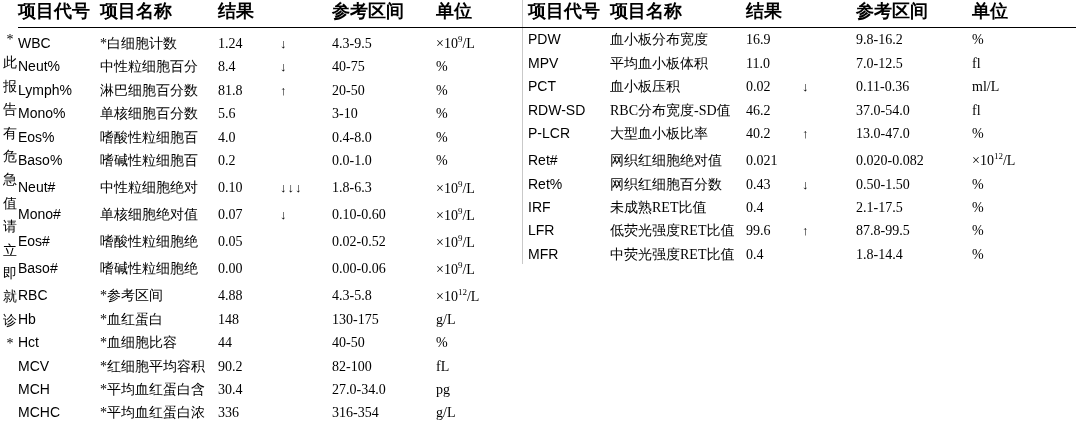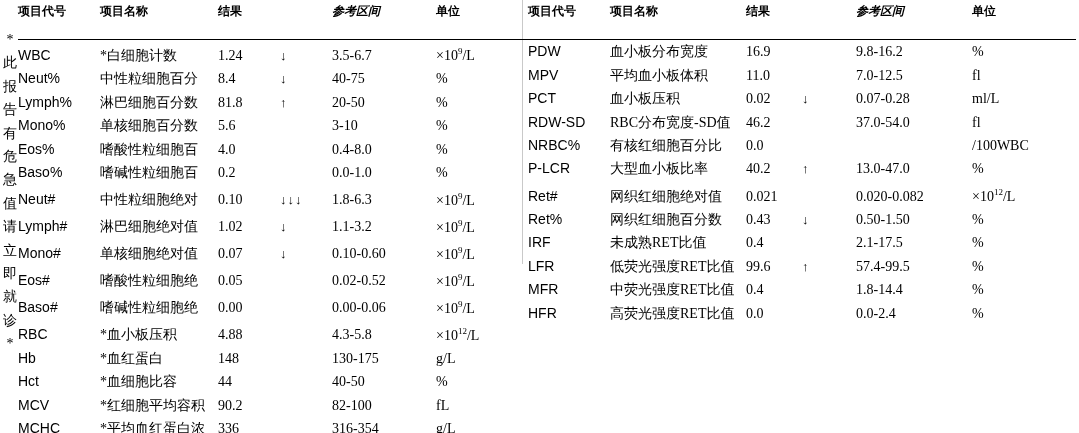--- a/index.html
+++ b/index.html
@@ -51,41 +51,41 @@
     text-align: left;
     vertical-align: baseline;
     white-space: nowrap;
     overflow: visible;
     font-weight: normal;
     height: 23.4px;
     line-height: 23.4px;
   }
   table.rep thead th {
     font-weight: bold;
-    font-size: 12px;
+    font-size: 18px;
     border-bottom: 1.3px solid #000;
-    padding-bottom: 16px;
+    padding-bottom: 4px;
   }
   .c-code  { width: 82px; }
   .c-name  { width: 118px; }
   .c-res   { width: 62px; }
   .c-flag  { width: 52px; text-align: left; }
   .c-ref   { width: 104px; }
   .c-unit  { width: 92px; font-family: Liberation Serif, serif; }
 
   .right .c-code  { width: 82px; }
   .right .c-name  { width: 136px; }
   .right .c-res   { width: 56px; }
   .right .c-flag  { width: 54px; }
   .right .c-ref   { width: 116px; }
   .right .c-unit  { width: 104px; }
 
   .hdr-code, .hdr-name, .hdr-res, .hdr-ref, .hdr-unit { font-weight: bold; }
   thead .c-res { text-align: left; padding-left: 6px; }
-  thead .c-ref { text-align: left; font-style: italic; }
+  thead .c-ref { text-align: left; }
 
   td.c-code { font-family: Liberation Sans, sans-serif; }
   td.c-flag { letter-spacing: 1px; font-size: 13px; }
   td.c-res  { padding-left: 0px; }
 
   .divider {
     position: absolute;
     left: 522px;
     top: 0;
     width: 1px;
@@ -128,21 +128,21 @@
           <th class="c-ref hdr-ref">参考区间</th>
           <th class="c-unit hdr-unit">单位</th>
         </tr>
       </thead>
       <tbody id="left-body">
           <tr>
             <td class="c-code">WBC</td>
             <td class="c-name">*白细胞计数</td>
             <td class="c-res">1.24</td>
             <td class="c-flag">↓</td>
-            <td class="c-ref">3.5-6.7</td>
+            <td class="c-ref">4.3-9.5</td>
             <td class="c-unit">×10<sup style="font-size:9px">9</sup>/L</td>
           </tr>
           <tr>
             <td class="c-code">Neut%</td>
             <td class="c-name">中性粒细胞百分</td>
             <td class="c-res">8.4</td>
             <td class="c-flag">↓</td>
             <td class="c-ref">40-75</td>
             <td class="c-unit">%</td>
           </tr>
@@ -180,28 +180,20 @@
           </tr>
           <tr>
             <td class="c-code">Neut#</td>
             <td class="c-name">中性粒细胞绝对</td>
             <td class="c-res">0.10</td>
             <td class="c-flag">↓↓↓</td>
             <td class="c-ref">1.8-6.3</td>
             <td class="c-unit">×10<sup style="font-size:9px">9</sup>/L</td>
           </tr>
           <tr>
-            <td class="c-code">Lymph#</td>
-            <td class="c-name">淋巴细胞绝对值</td>
-            <td class="c-res">1.02</td>
-            <td class="c-flag">↓</td>
-            <td class="c-ref">1.1-3.2</td>
-            <td class="c-unit">×10<sup style="font-size:9px">9</sup>/L</td>
-          </tr>
-          <tr>
             <td class="c-code">Mono#</td>
             <td class="c-name">单核细胞绝对值</td>
             <td class="c-res">0.07</td>
             <td class="c-flag">↓</td>
             <td class="c-ref">0.10-0.60</td>
             <td class="c-unit">×10<sup style="font-size:9px">9</sup>/L</td>
           </tr>
           <tr>
             <td class="c-code">Eos#</td>
             <td class="c-name">嗜酸性粒细胞绝</td>
@@ -213,21 +205,21 @@
           <tr>
             <td class="c-code">Baso#</td>
             <td class="c-name">嗜碱性粒细胞绝</td>
             <td class="c-res">0.00</td>
             <td class="c-flag"></td>
             <td class="c-ref">0.00-0.06</td>
             <td class="c-unit">×10<sup style="font-size:9px">9</sup>/L</td>
           </tr>
           <tr>
             <td class="c-code">RBC</td>
-            <td class="c-name">*血小板压积</td>
+            <td class="c-name">*参考区间</td>
             <td class="c-res">4.88</td>
             <td class="c-flag"></td>
             <td class="c-ref">4.3-5.8</td>
             <td class="c-unit">×10<sup style="font-size:9px">12</sup>/L</td>
           </tr>
           <tr>
             <td class="c-code">Hb</td>
             <td class="c-name">*血红蛋白</td>
             <td class="c-res">148</td>
             <td class="c-flag"></td>
@@ -242,20 +234,28 @@
             <td class="c-ref">40-50</td>
             <td class="c-unit">%</td>
           </tr>
           <tr>
             <td class="c-code">MCV</td>
             <td class="c-name">*红细胞平均容积</td>
             <td class="c-res">90.2</td>
             <td class="c-flag"></td>
             <td class="c-ref">82-100</td>
             <td class="c-unit">fL</td>
+          </tr>
+          <tr>
+            <td class="c-code">MCH</td>
+            <td class="c-name">*平均血红蛋白含</td>
+            <td class="c-res">30.4</td>
+            <td class="c-flag"></td>
+            <td class="c-ref">27.0-34.0</td>
+            <td class="c-unit">pg</td>
           </tr>
           <tr>
             <td class="c-code">MCHC</td>
             <td class="c-name">*平均血红蛋白浓</td>
             <td class="c-res">336</td>
             <td class="c-flag"></td>
             <td class="c-ref">316-354</td>
             <td class="c-unit">g/L</td>
           </tr>
         </tbody>
@@ -289,38 +289,30 @@
             <td class="c-res">11.0</td>
             <td class="c-flag"></td>
             <td class="c-ref">7.0-12.5</td>
             <td class="c-unit">fl</td>
           </tr>
           <tr>
             <td class="c-code">PCT</td>
             <td class="c-name">血小板压积</td>
             <td class="c-res">0.02</td>
             <td class="c-flag">↓</td>
-            <td class="c-ref">0.07-0.28</td>
+            <td class="c-ref">0.11-0.36</td>
             <td class="c-unit">ml/L</td>
           </tr>
           <tr>
             <td class="c-code">RDW-SD</td>
             <td class="c-name">RBC分布宽度-SD值</td>
             <td class="c-res">46.2</td>
             <td class="c-flag"></td>
             <td class="c-ref">37.0-54.0</td>
             <td class="c-unit">fl</td>
-          </tr>
-          <tr>
-            <td class="c-code">NRBC%</td>
-            <td class="c-name">有核红细胞百分比</td>
-            <td class="c-res">0.0</td>
-            <td class="c-flag"></td>
-            <td class="c-ref"></td>
-            <td class="c-unit">/100WBC</td>
           </tr>
           <tr>
             <td class="c-code">P-LCR</td>
             <td class="c-name">大型血小板比率</td>
             <td class="c-res">40.2</td>
             <td class="c-flag">↑</td>
             <td class="c-ref">13.0-47.0</td>
             <td class="c-unit">%</td>
           </tr>
           <tr>
@@ -345,36 +337,28 @@
             <td class="c-res">0.4</td>
             <td class="c-flag"></td>
             <td class="c-ref">2.1-17.5</td>
             <td class="c-unit">%</td>
           </tr>
           <tr>
             <td class="c-code">LFR</td>
             <td class="c-name">低荧光强度RET比值</td>
             <td class="c-res">99.6</td>
             <td class="c-flag">↑</td>
-            <td class="c-ref">57.4-99.5</td>
+            <td class="c-ref">87.8-99.5</td>
             <td class="c-unit">%</td>
           </tr>
           <tr>
             <td class="c-code">MFR</td>
             <td class="c-name">中荧光强度RET比值</td>
             <td class="c-res">0.4</td>
             <td class="c-flag"></td>
             <td class="c-ref">1.8-14.4</td>
             <td class="c-unit">%</td>
           </tr>
-          <tr>
-            <td class="c-code">HFR</td>
-            <td class="c-name">高荧光强度RET比值</td>
-            <td class="c-res">0.0</td>
-            <td class="c-flag"></td>
-            <td class="c-ref">0.0-2.4</td>
-            <td class="c-unit">%</td>
-          </tr>
         </tbody>
     </table>
   </div>
 
 </div>
 
 </body></html>

